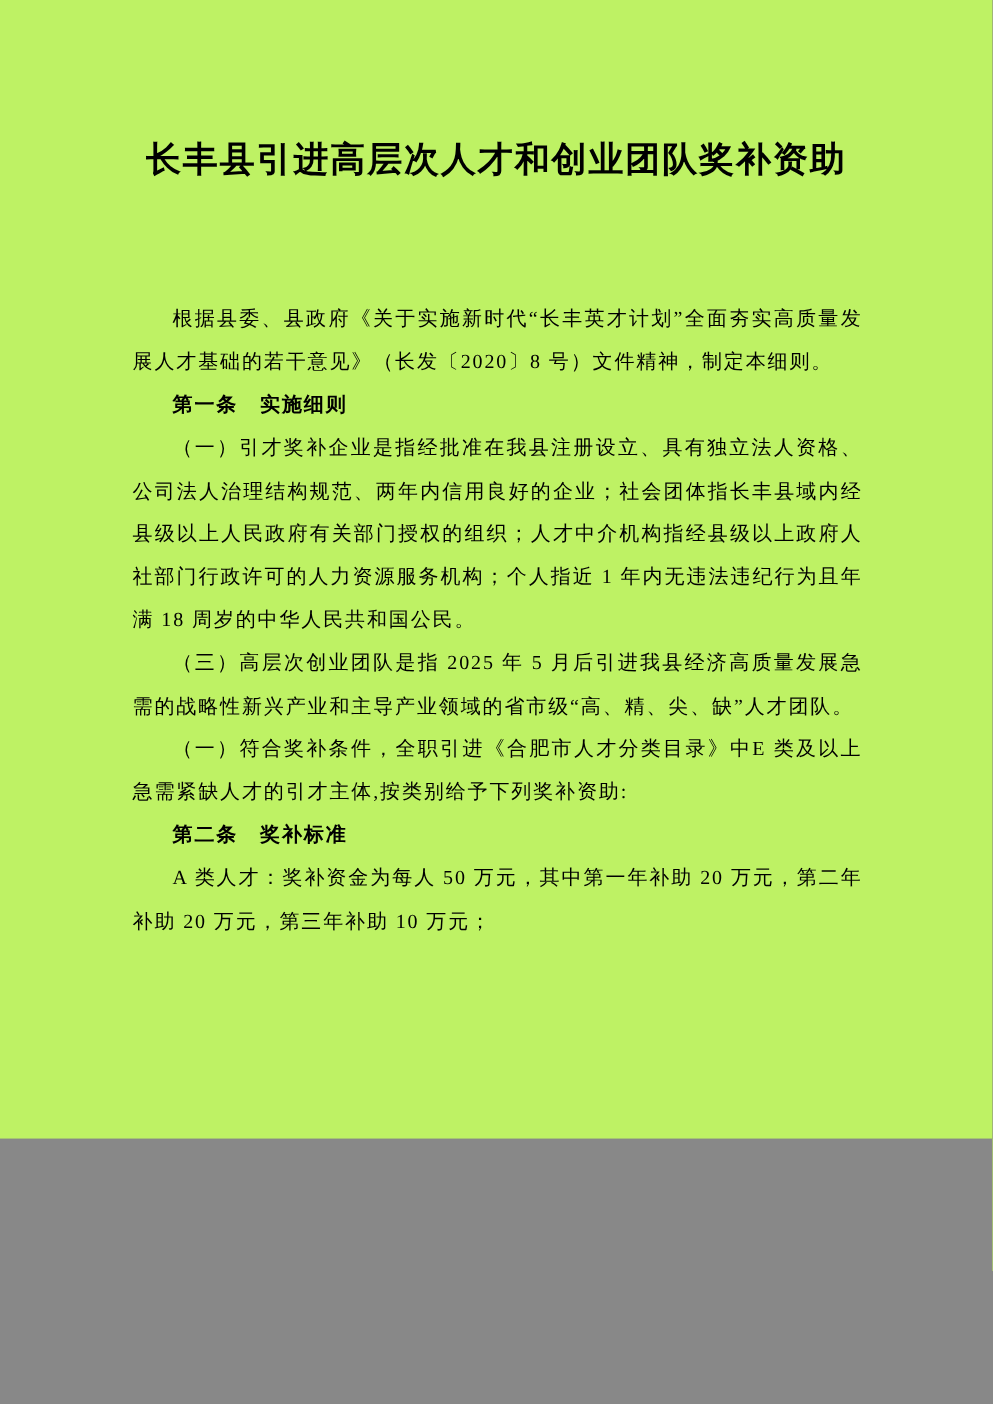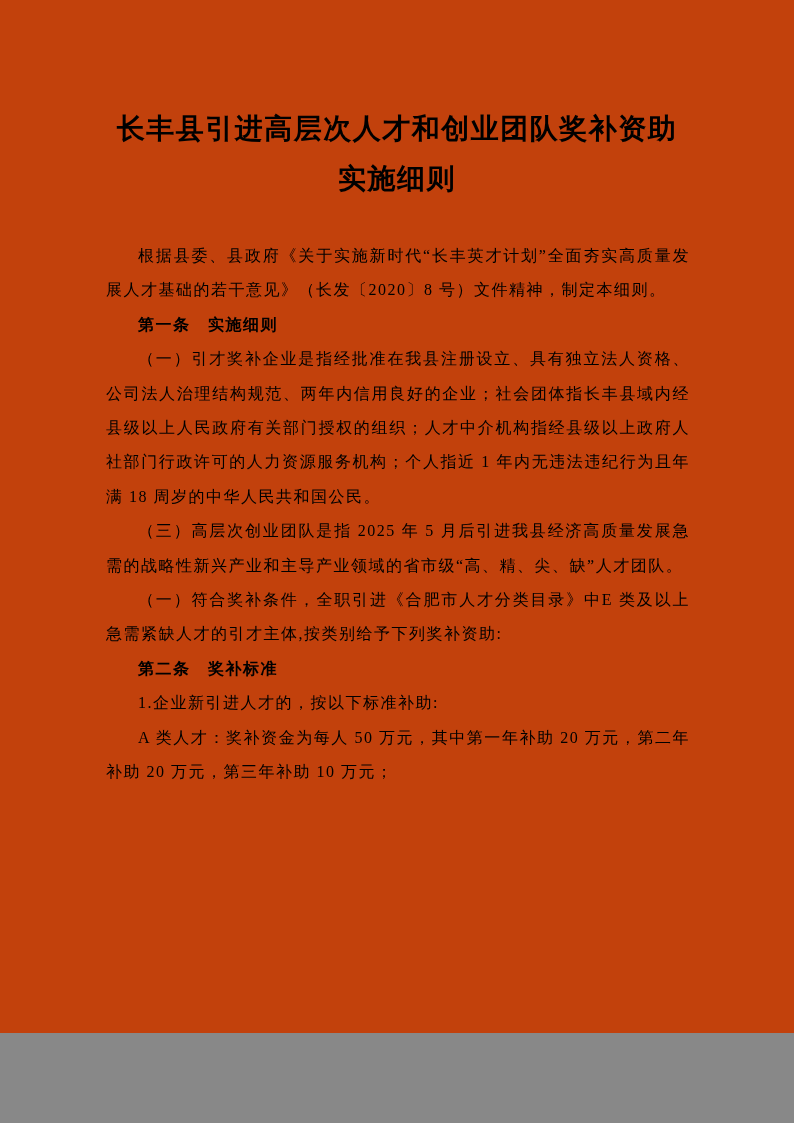--- a/index.html
+++ b/index.html
@@ -1,22 +1,22 @@
 <!DOCTYPE html>
 <html><head>
 <meta charset="utf-8">
 <style>
   * { margin: 0; padding: 0; box-sizing: border-box; }
   html, body { background: #888; }
   .page {
     position: relative;
     width: 794px;
-    height: 1033px;
+    height: 911px;
     margin: 0 auto;
-    background: #c2410c;
+    background: #bef264;
     color: #000000;
     font-family: "Liberation Serif", "DejaVu Serif", serif;
     overflow: hidden;
   }
   .doc-title {
     position: absolute;
     top: 104px;
     left: 0;
     width: 794px;
     text-align: center;
@@ -53,29 +53,27 @@
     font-family: "Liberation Serif", "DejaVu Serif", serif;
   }
 </style>
 </head>
 <body>
 
 <div class="page">
 
   <div class="doc-title">
     <div>长丰县引进高层次人才和创业团队奖补资助</div>
-    <div>实施细则</div>
   </div>
 
   <div class="doc-body">
     <p class="para">根据县委、县政府《关于实施新时代“长丰英才计划”全面夯实高质量发展人才基础的若干意见》（长发〔2020〕8 号）文件精神，制定本细则。</p>
     <p class="para heading">第一条　实施细则</p>
     <p class="para">（一）引才奖补企业是指经批准在我县注册设立、具有独立法人资格、公司法人治理结构规范、两年内信用良好的企业；社会团体指长丰县域内经县级以上人民政府有关部门授权的组织；人才中介机构指经县级以上政府人社部门行政许可的人力资源服务机构；个人指近 1 年内无违法违纪行为且年满 18 周岁的中华人民共和国公民。</p>
     <p class="para">（三）高层次创业团队是指 2025 年 5 月后引进我县经济高质量发展急需的战略性新兴产业和主导产业领域的省市级“高、精、尖、缺”人才团队。</p>
     <p class="para">（一）符合奖补条件，全职引进《合肥市人才分类目录》中E 类及以上急需紧缺人才的引才主体,按类别给予下列奖补资助:</p>
     <p class="para heading">第二条　奖补标准</p>
-    <p class="para">1.企业新引进人才的，按以下标准补助:</p>
     <p class="para">A 类人才：奖补资金为每人 50 万元，其中第一年补助 20 万元，第二年补助 20 万元，第三年补助 10 万元；</p>
   </div>
 
   <div class="page-footer">- 2 -</div>
 
 </div>
 
 </body></html>

